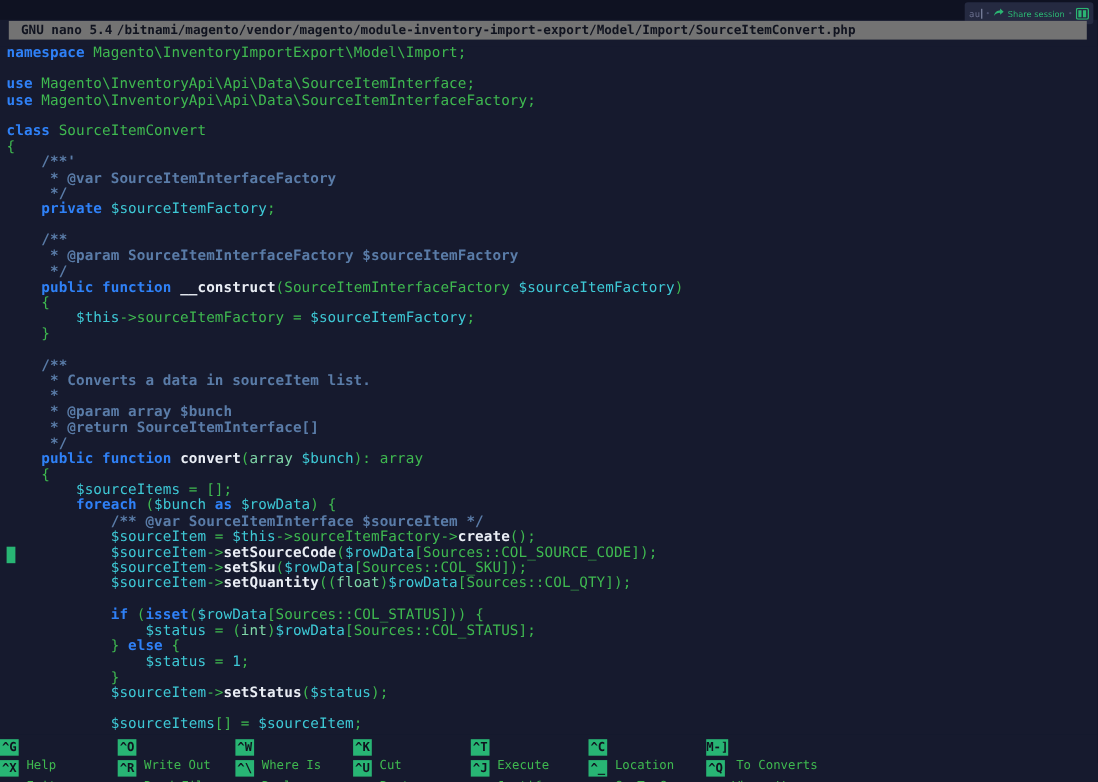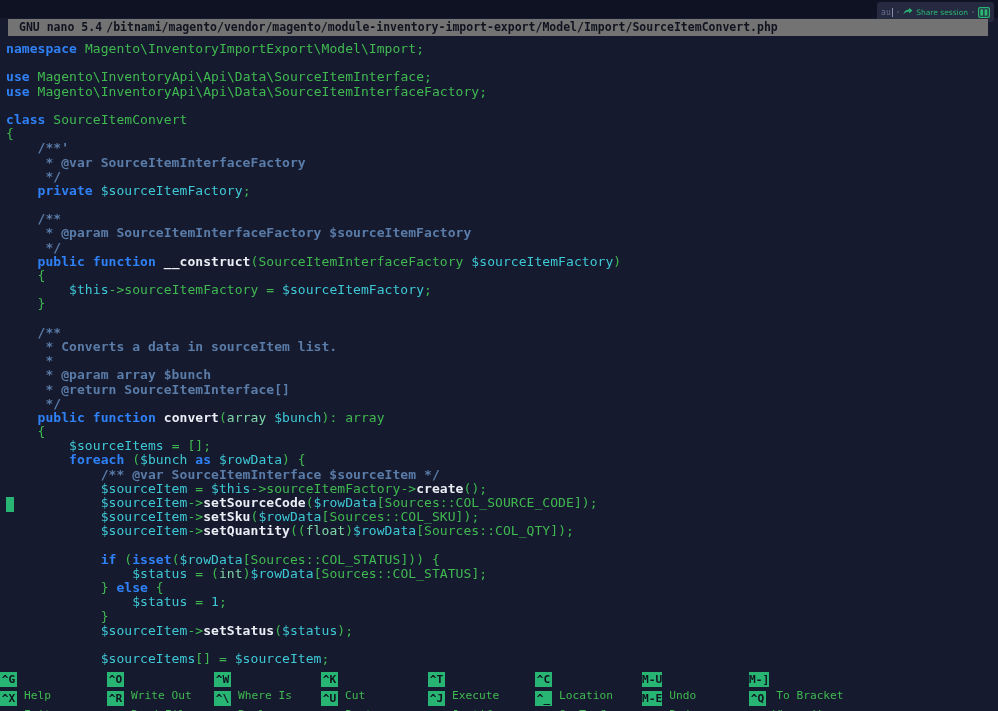--- a/index.html
+++ b/index.html
@@ -286,32 +286,22 @@
           <span class="sc-key">^C</span>
           <span class="sc-label">Location</span>
         </div>
         <div class="sc-row">
           <span class="sc-key">^_</span>
           <span class="sc-label">Go To Copy</span>
         </div>
       </div>
       <div class="sc-col">
         <div class="sc-row">
-          <span class="sc-key">M-U</span>
-          <span class="sc-label">Undo</span>
-        </div>
-        <div class="sc-row">
-          <span class="sc-key">M-E</span>
-          <span class="sc-label">Redo</span>
-        </div>
-      </div>
-      <div class="sc-col">
-        <div class="sc-row">
           <span class="sc-key">M-]</span>
-          <span class="sc-label">To Bracket</span>
+          <span class="sc-label">To Converts</span>
         </div>
         <div class="sc-row">
           <span class="sc-key">^Q</span>
           <span class="sc-label">Where Was</span>
         </div>
       </div>
     </div>
 
 </div>
 

